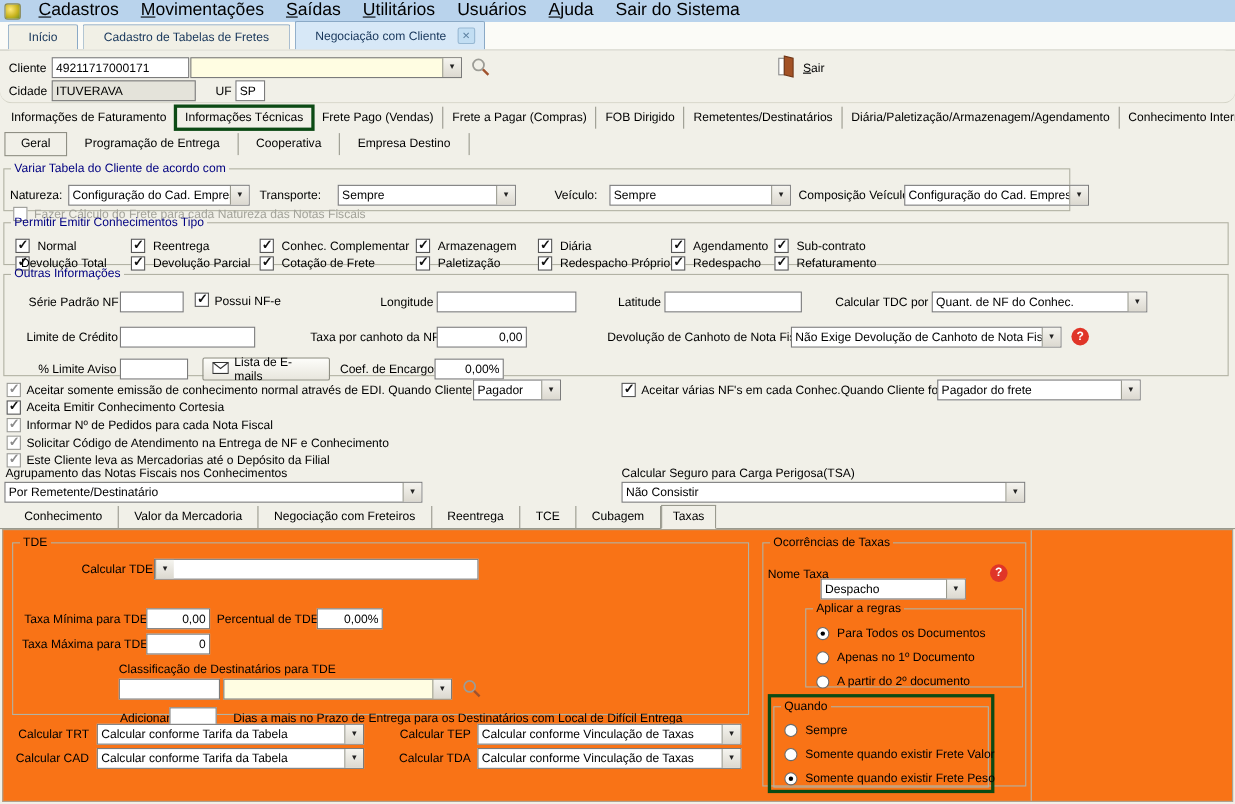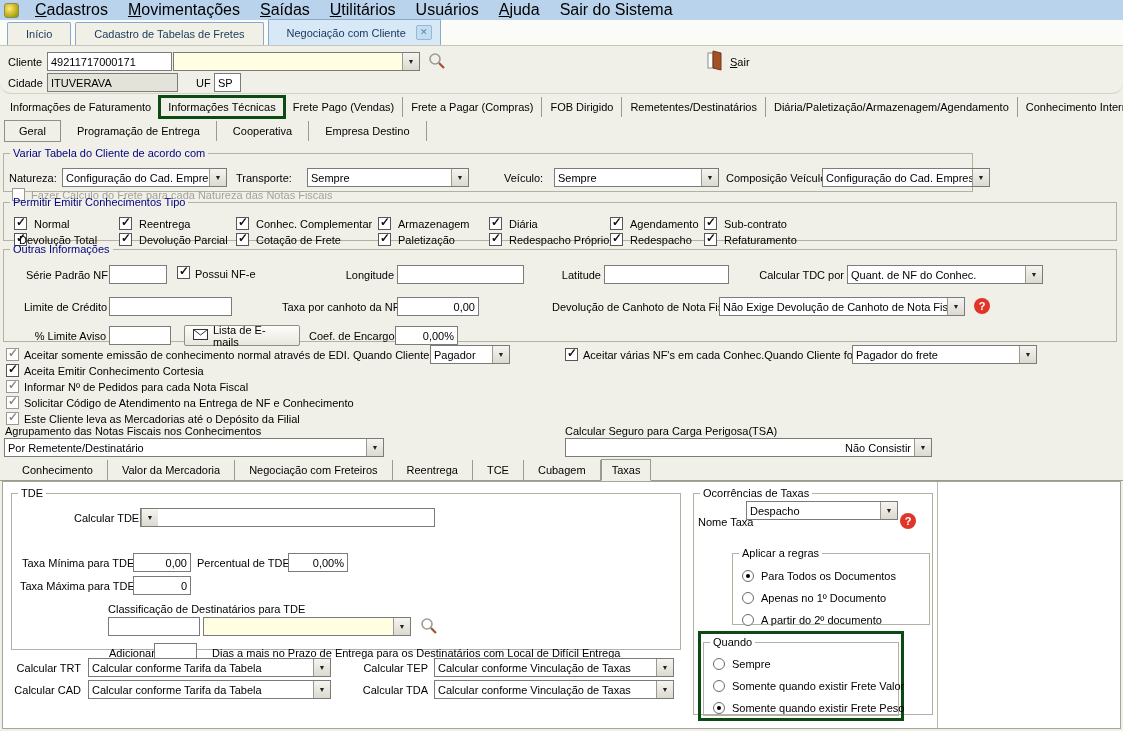--- a/index.html
+++ b/index.html
@@ -45,21 +45,21 @@
   .cb{position:absolute;width:13px;height:13px;background:#fff;border:1px solid #565656;}
   .cb .mark{position:absolute;left:1px;top:-3px;font-size:12px;font-weight:bold;color:#111;}
   .cb.dis{border-color:#9a9a94;}
   .cb.dis .mark{color:#8b8b8b;}
   .radio{position:absolute;width:12px;height:12px;border:1px solid #6a6a6a;border-radius:50%;background:#fff;}
   .radio.sel::after{content:"";position:absolute;left:3px;top:3px;width:4px;height:4px;border-radius:50%;background:#000;}
   
   .help{position:absolute;width:16px;height:16px;border-radius:50%;background:#e03528;color:#fff;font-weight:bold;font-size:11px;display:flex;align-items:center;justify-content:center;}
   .btn{position:absolute;height:21px;border:1px solid #8f8f84;background:linear-gradient(#fdfdfa,#e8e6dd);display:flex;align-items:center;justify-content:center;gap:5px;padding:0 8px;border-radius:2px;}
   .icon{position:absolute;}
-  .panel{position:absolute;left:2px;top:481px;width:1119px;height:248px;border:1px solid #a5a599;background:#ffffff;}
+  .panel{position:absolute;left:2px;top:481px;width:1119px;height:248px;border:1px solid #a5a599;background:#f97316;}
   .vdiv{position:absolute;left:934px;top:0;width:1px;height:100%;background:#b9b9ac;}
   .underline-first::first-letter{text-decoration:underline;}
 </style>
 </head>
 <body>
 
 <div class="root">
 
   <div class="menubar">
     <span class="logo"></span>
@@ -290,21 +290,21 @@
       <span class="mark">✓</span>
     </span>
   <span class="lbl" style="left:24px;top:413px;">Este Cliente leva as Mercadorias até o Depósito da Filial</span>
 
   <span class="lbl" style="left:5px;top:425px;">Agrupamento das Notas Fiscais nos Conhecimentos</span>
   <div class="combo" style="left:4px;top:438px;width:380px;">
     <span class="ct">Por Remetente/Destinatário</span>
       <span class="ca">▼</span>
   </div>
   <span class="lbl" style="left:565px;top:425px;">Calcular Seguro para Carga Perigosa(TSA)</span>
-  <div class="combo" style="left:565px;top:438px;width:367px;text-align:right;">
+  <div class="combo" style="left:565px;top:438px;width:367px;">
     <span class="ct">Não Consistir</span>
       <span class="ca">▼</span>
   </div>
 
   <div class="tabs3">
     <span class="tab3">Conhecimento</span>
     <span class="tab3">Valor da Mercadoria</span>
     <span class="tab3">Negociação com Freteiros</span>
     <span class="tab3">Reentrega</span>
     <span class="tab3">TCE</span>
@@ -361,21 +361,21 @@
     </div>
     <span class="lbl r" style="left:355px;top:202px;width:70px;">Calcular TDA</span>
     <div class="combo" style="left:431px;top:198px;width:240px;">
       <span class="ct">Calcular conforme Vinculação de Taxas</span>
         <span class="ca">▼</span>
     </div>
 
     <fieldset class="blk" style="left:690px;top:5px;width:240px;height:228px;">
       <legend>Ocorrências de Taxas</legend>
       <span class="lbl" style="left:4px;top:17px;">Nome Taxa</span>
-      <div class="combo" style="left:52px;top:2px;width:152px;">
+      <div class="combo" style="left:52px;top:27px;width:132px;">
         <span class="ct">Despacho</span>
           <span class="ca">▼</span>
       </div>
       <span class="help" style="left:206px;top:14px;">?</span>
 
       <fieldset class="blk" style="left:10px;top:48px;width:198px;height:78px;margin-left:28px;">
         <legend>Aplicar a regras</legend>
         <span class="radio sel" style="left:9px;top:11px;"></span>
         <span class="lbl" style="left:28px;top:11px;">Para Todos os Documentos</span>
         <span class="radio" style="left:9px;top:33px;"></span>

